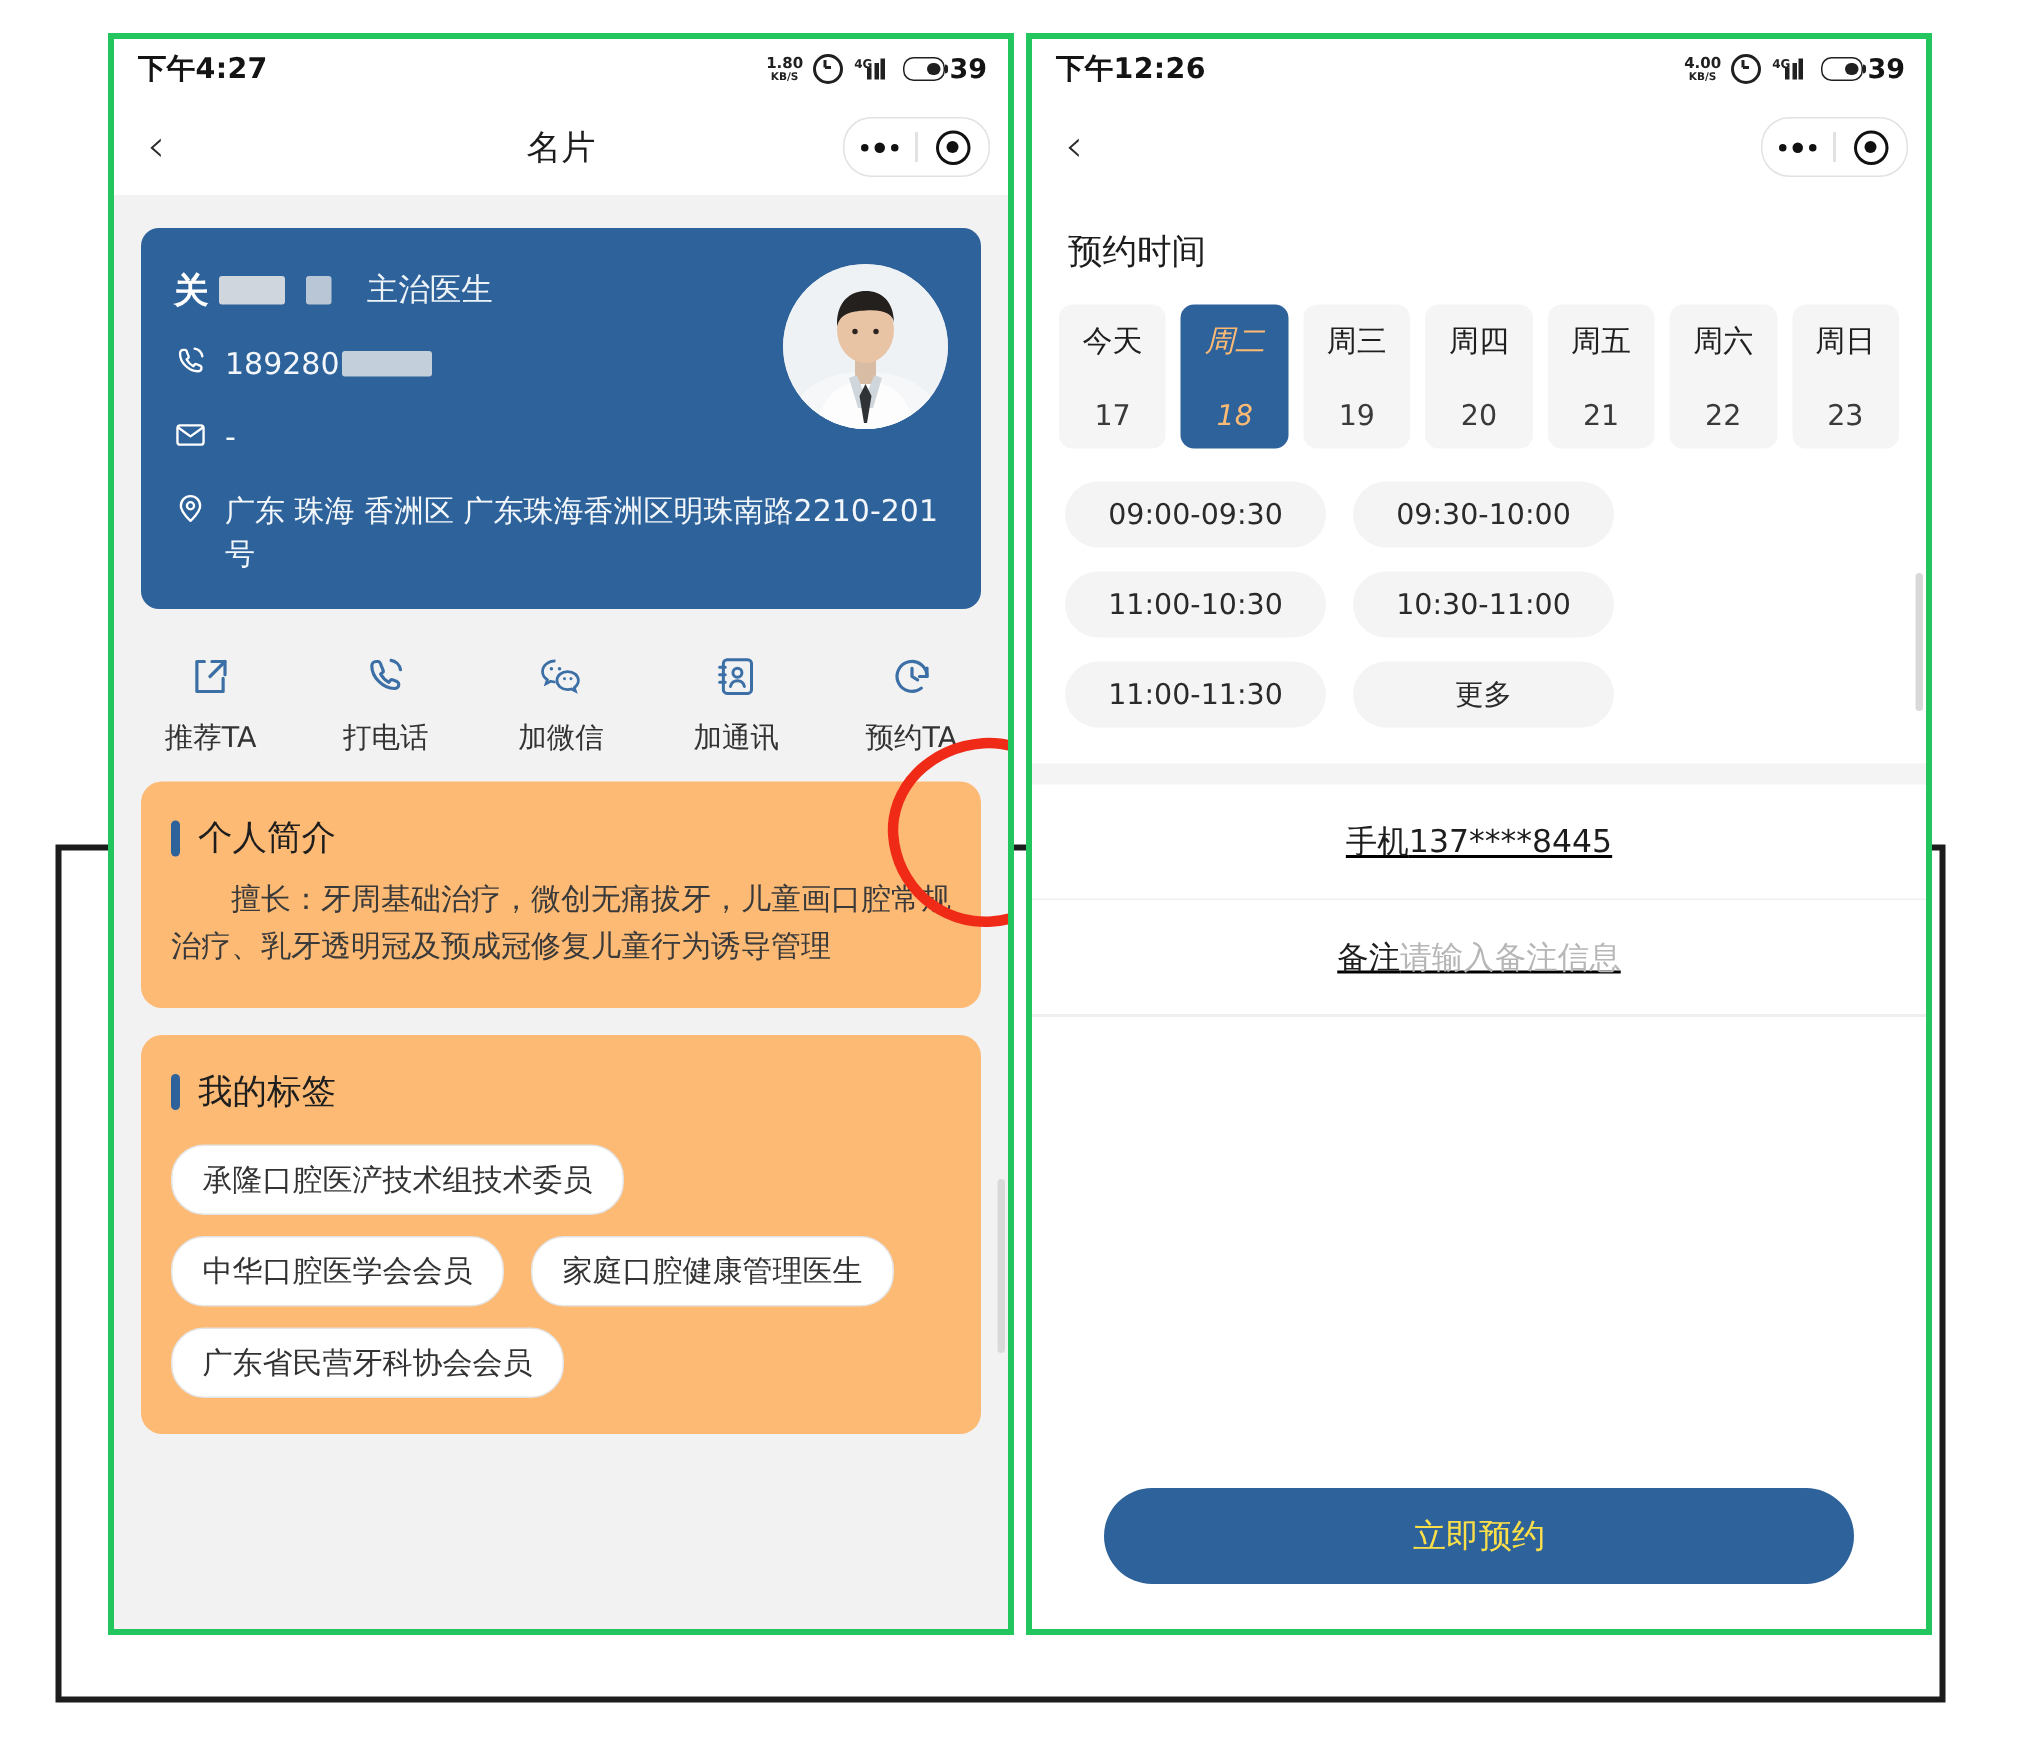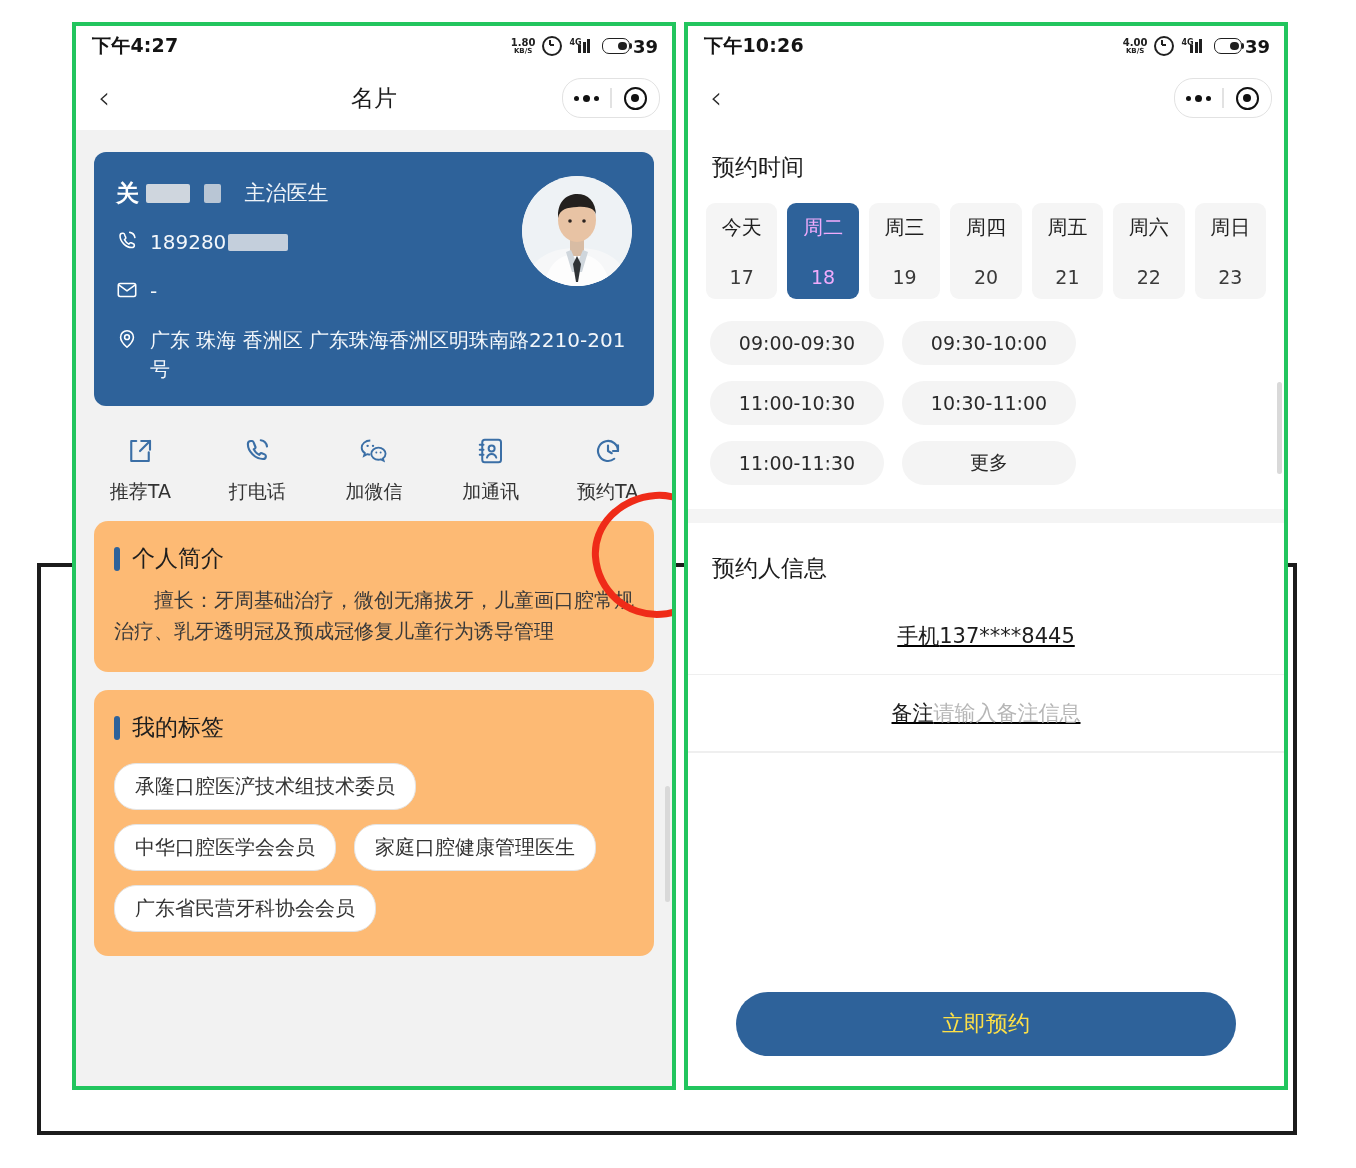--- a/index.html
+++ b/index.html
@@ -105,21 +105,21 @@
 
   
   .body-right{background:#ffffff;position:absolute;top:104px;left:0;right:0;bottom:0;overflow:hidden;}
   .sec-title{font-size:23px;color:#1d1d1d;padding:22px 24px 0 24px;}
   .dates{display:flex;gap:10px;padding:20px 18px 0 18px;}
   .date{flex:1;background:#f5f5f5;border-radius:9px;height:96px;display:flex;flex-direction:column;
         align-items:center;justify-content:center;gap:25px;cursor:pointer;}
   .date.sel{background:#2e629a;}
   .date .d1{font-size:20px;color:#1f1f1f;}
   .date .d2{font-size:19px;color:#3a3a3a;}
-  .date.sel .d1,.date.sel .d2{color:#f0abfc;}
+  .date.sel .d1,.date.sel .d2{color:#fdba74;font-style:italic;}
   .slots{display:flex;flex-wrap:wrap;gap:16px 18px;padding:22px 22px 24px 22px;}
   .slot{width:174px;height:44px;background:#f4f4f4;border-radius:22px;display:flex;align-items:center;
         justify-content:center;font-size:19px;color:#2a2a2a;cursor:pointer;}
   .graydiv{height:14px;background:#f4f4f4;}
   .frow{display:flex;align-items:center;justify-content:center;padding:0 24px;height:76px;
         border-bottom:1.5px solid #efefef;text-decoration:underline;}
   .frow .lab{font-size:21px;color:#1d1d1d;}
   .frow .val{font-size:21px;color:#1d1d1d;}
   .frow .ph{font-size:21px;color:#b6b6b6;}
   .frow.nb{border-bottom:none;}
@@ -319,21 +319,21 @@
   </div>
 
   <div class="redcircle"></div>
  </div>
 </div>
 
 <div class="phone" id="phone-right">
  <div class="screen">
 
   <div class="statusbar">
-    <div class="sb-time">下午10:26</div>
+    <div class="sb-time">下午12:26</div>
     <div class="sb-right">
       <div class="sb-net">
         <b>4.00</b>
         <i>KB/S</i>
       </div>
       <div class="sb-alarm"></div>
       <div class="sb-signal">
         <div class="sb-g">4G</div>
         <span></span>
             <span></span>
@@ -403,21 +403,20 @@
       <div class="slot">09:00-09:30</div>
       <div class="slot">09:30-10:00</div>
       <div class="slot">11:00-10:30</div>
       <div class="slot">10:30-11:00</div>
       <div class="slot">11:00-11:30</div>
       <div class="slot">更多</div>
     </div>
 
     <div class="graydiv"></div>
 
-    <div class="sec-title" style="padding-top:30px;padding-bottom:14px;">预约人信息</div>
 
     <div class="frow">
       <div class="lab">手机</div>
       <div class="val">137****8445</div>
     </div>
     <div class="frow nb">
       <div class="lab">备注</div>
       <div class="ph">请输入备注信息</div>
     </div>
     <div style="height:1.5px;background:#efefef;margin:0 0;"></div>

